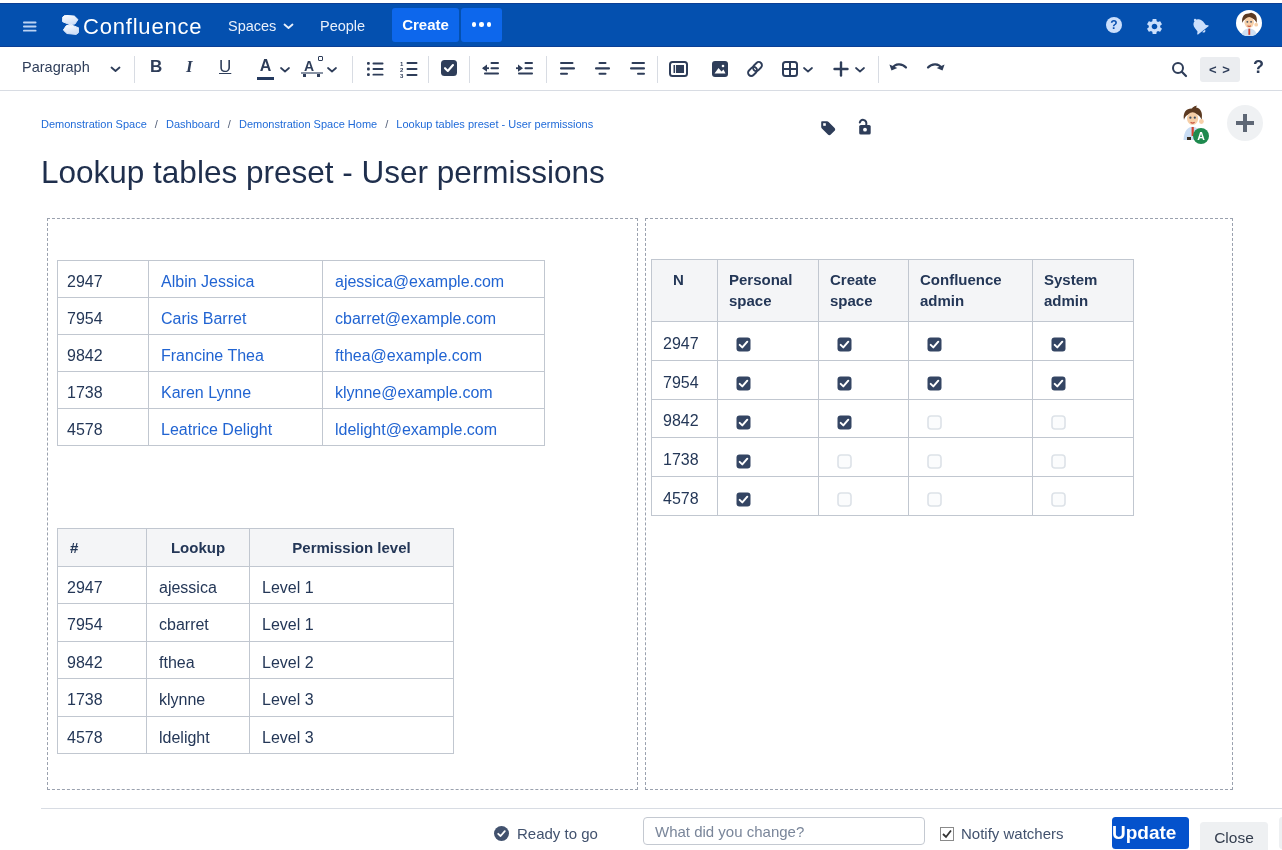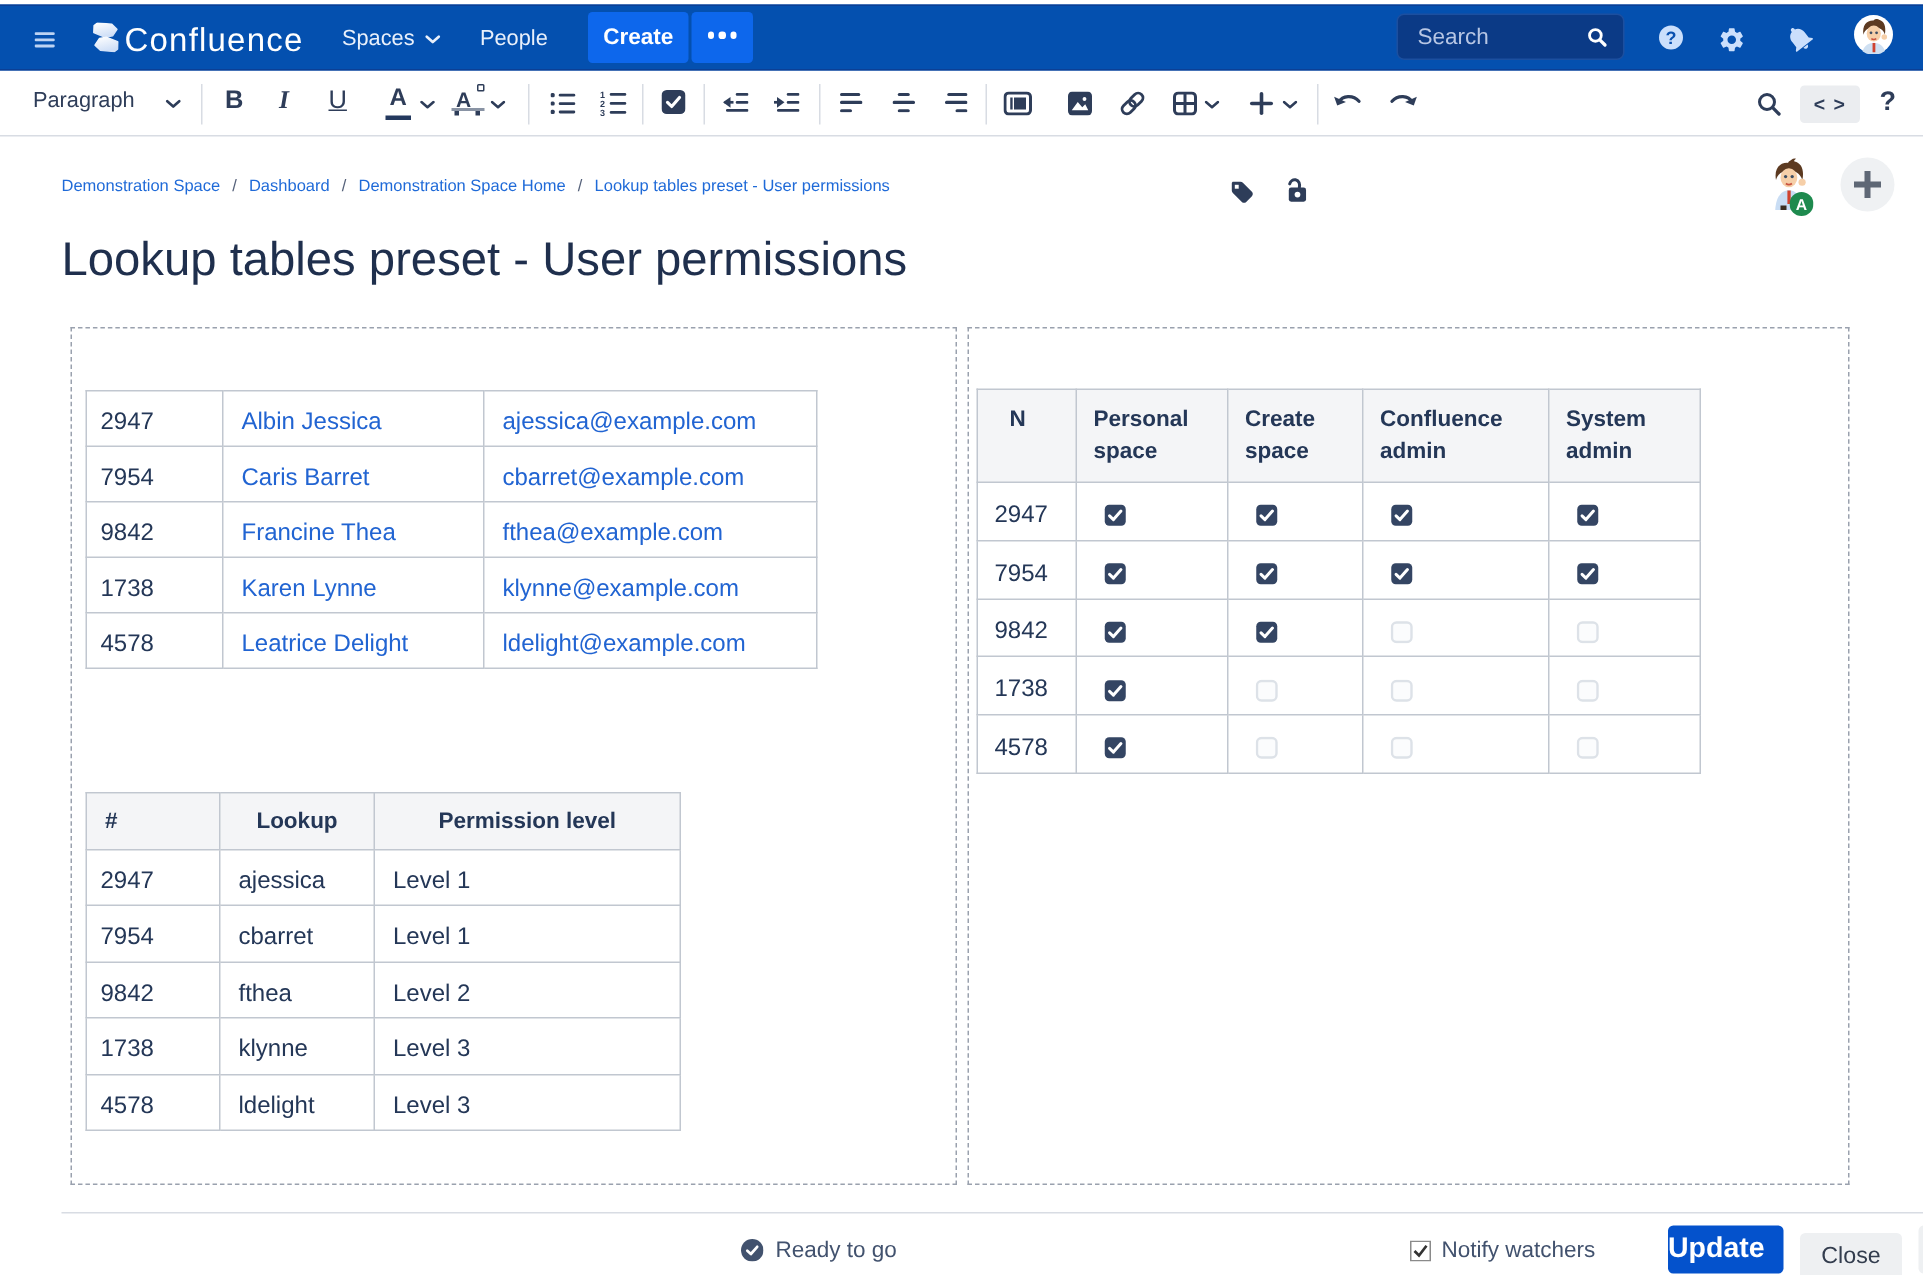--- a/index.html
+++ b/index.html
@@ -88,27 +88,20 @@
     <path fill="url(#lg1)" stroke="url(#lg1)" stroke-width="1" stroke-linejoin="round" d="M16.3 17.6 L13.9 19.4 L4.7 18.5 L1.1 15.1 L4.0 10.7 L8.9 9.9 L16.5 12.9 Z"></path>
   </svg>
   <div class="abs" style="left:83px;top:12px;color:#fff;font-size:22px;line-height:22px;letter-spacing:0.8px;">Confluence</div>
   <div class="abs navtxt" style="left:228px;top:14px;">Spaces</div>
   <svg class="abs" style="left:283px;top:19px" width="11" height="7" viewBox="0 0 11 7">
         <polyline points="1.5,1.5 5.5,5 9.5,1.5" fill="none" stroke="#e9f0fb" stroke-width="1.8" stroke-linecap="round" stroke-linejoin="round"></polyline>
       </svg>
   <div class="abs navtxt" style="left:320px;top:14px;">People</div>
   <div id="createbtn">Create</div>
   <div id="dotsbtn" style="line-height:32px;"><span></span><span></span><span></span></div>
-  <div id="searchbox">
-    <div class="ph">Search</div>
-    <svg class="abs" style="left:126px;top:8px" width="14" height="14" viewBox="0 0 14 14">
-          <circle cx="5.6" cy="5.6" r="3.9" fill="none" stroke="#fff" stroke-width="1.9"></circle>
-          <line x1="8.7" y1="8.7" x2="12" y2="12" stroke="#fff" stroke-width="2.2" stroke-linecap="round"></line>
-        </svg>
-  </div>
   <div class="circlehelp">?</div>
   <svg class="abs" style="left:1145px;top:13px" width="19" height="19" viewBox="0 0 24 24">
         <path fill="#cbdffc" d="M19.14 12.94c.04-.3.06-.61.06-.94 0-.32-.02-.64-.07-.94l2.03-1.58c.18-.14.23-.41.12-.61l-1.92-3.32c-.12-.22-.37-.29-.59-.22l-2.39.96c-.5-.38-1.03-.7-1.62-.94l-.36-2.54c-.04-.24-.24-.41-.48-.41h-3.84c-.24 0-.43.17-.47.41l-.36 2.54c-.59.24-1.13.57-1.62.94l-2.39-.96c-.22-.08-.47 0-.59.22L2.74 8.87c-.12.21-.08.47.12.61l2.03 1.58c-.05.3-.09.63-.09.94s.02.64.07.94l-2.03 1.58c-.18.14-.23.41-.12.61l1.92 3.32c.12.22.37.29.59.22l2.39-.96c.5.38 1.03.7 1.62.94l.36 2.54c.05.24.24.41.48.41h3.84c.24 0 .44-.17.47-.41l.36-2.54c.59-.24 1.13-.56 1.62-.94l2.39.96c.22.08.47 0 .59-.22l1.92-3.32c.12-.22.07-.47-.12-.61l-2.01-1.58zM12 15.6c-1.98 0-3.6-1.62-3.6-3.6s1.62-3.6 3.6-3.6 3.6 1.62 3.6 3.6-1.62 3.6-3.6 3.6z"></path>
       </svg>
   <svg class="abs" style="left:1189px;top:11px" width="21" height="21" viewBox="0 0 24 24">
         <g transform="rotate(-38 12 12)">
           <path fill="#cbdffc" d="M12 21.7c1.1 0 2-.9 2-2h-4c0 1.1.9 2 2 2zm6-5.7v-5c0-3.07-1.64-5.64-4.5-6.32V4c0-.83-.67-1.5-1.5-1.5s-1.5.67-1.5 1.5v.68C7.63 5.36 6 7.92 6 11v5l-2 2v1h16v-1l-2-2z"></path>
         </g>
       </svg>
   <svg class="abs" style="left:1236px;top:6px" width="26" height="26" viewBox="0 0 26 26">
@@ -491,20 +484,21 @@
         </tr>
 </tbody>
     </table>
 
 <div id="footer">
   <svg class="abs" style="left:453px;top:17px" width="15" height="15" viewBox="0 0 15 15">
         <circle cx="7.5" cy="7.5" r="7.5" fill="#42526e"></circle>
         <polyline points="4.2,7.8 6.6,10 10.8,5.2" fill="none" stroke="#fff" stroke-width="1.8" stroke-linecap="round" stroke-linejoin="round"></polyline>
       </svg>
   <div id="ready" style="left:476px;">Ready to go</div>
+  <div id="whatinp">What did you change?</div>
   <svg class="abs" style="left:899px;top:18px" width="14" height="14" viewBox="0 0 14 14">
         <rect x="0.5" y="0.5" width="13" height="13" fill="#fff" stroke="#8a8a8a" stroke-width="1"></rect>
         <polyline points="3,7 6,10 11,3.5" fill="none" stroke="#333" stroke-width="1.8"></polyline>
       </svg>
   <div id="notify" style="left:920px;">Notify watchers</div>
   <div id="updbtn">Update</div>
   <div id="closebtn">Close</div>
   <div id="fdots"><span></span><span></span><span></span></div>
 </div>
 

